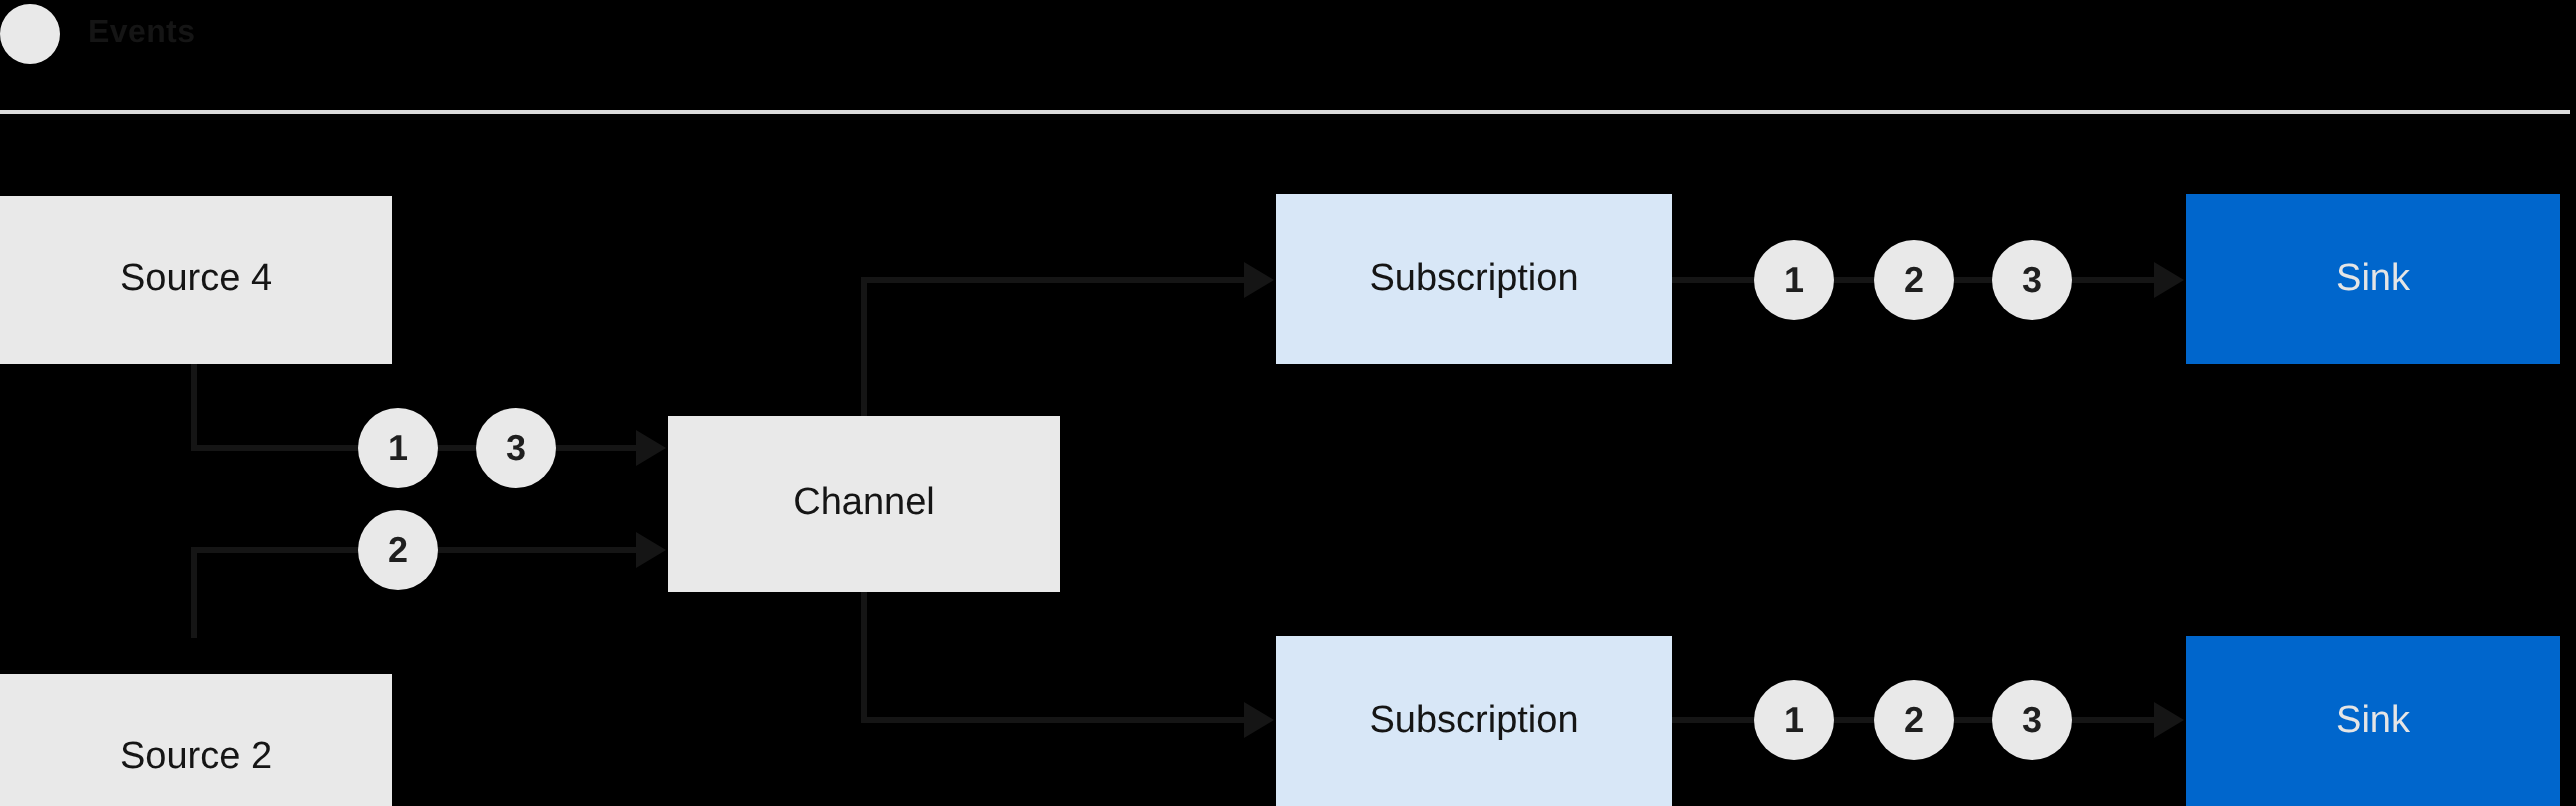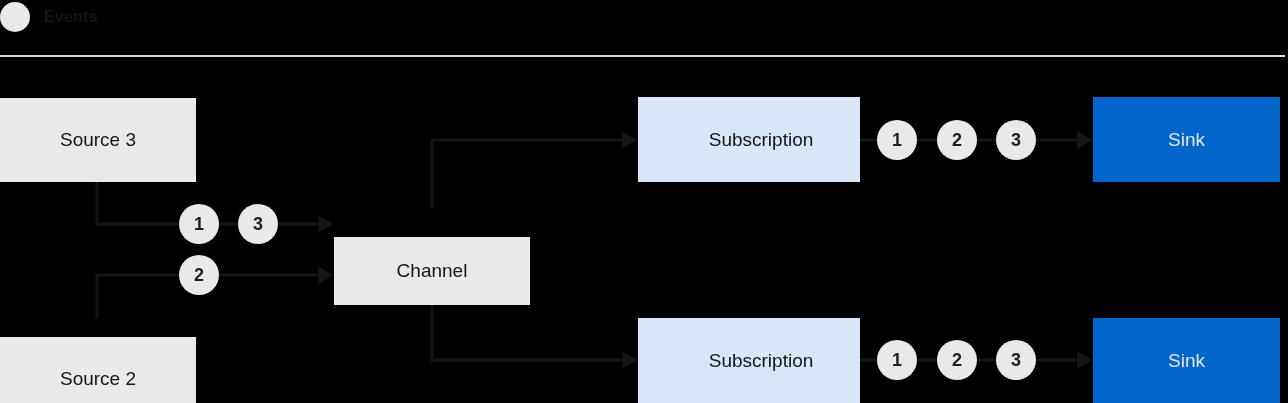--- a/index.html
+++ b/index.html
@@ -47,26 +47,26 @@
   .node {
     position: absolute;
     display: flex;
     align-items: center;
     justify-content: center;
     font-size: 19px;
     font-weight: 500;
     color: #151515;
   }
   .node.gray  { background: #e9e9e9; }
-  .node.ltblue { background: #d8e7f7; padding-left: 24px; }
+  .node.ltblue { background: #d8e7f7; }
   .node.blue  { background: #0066cc; color: #e5e5e5; }
 
   #source1   { left: 0;      top: 98px;  width: 196px; height: 84px; }
   #source2   { left: 0;      top: 319px; width: 196px; height: 84px; margin-top: 18px; }
-  #channel   { left: 334px;  top: 208px; width: 196px; height: 68px; margin-top: 29px; }
+  #channel   { left: 334px;  top: 208px; width: 196px; height: 88px; }
   #sub-top   { left: 638px;  top: 97px;  width: 198px; height: 85px; }
   #sub-bot   { left: 638px;  top: 318px; width: 198px; height: 85px; }
   #sink-top  { left: 1093px; top: 97px;  width: 187px; height: 85px; }
   #sink-bot  { left: 1093px; top: 318px; width: 187px; height: 85px; }
 
   
   .event-circle {
     position: absolute;
     width: 40px; height: 40px;
     border-radius: 50%;
@@ -100,21 +100,21 @@
     <g fill="#151515" stroke="none">
       <polygon points="318,215 333,224 318,233"></polygon>
       <polygon points="318,266 333,275 318,284"></polygon>
       <polygon points="622,131 637,140 622,149"></polygon>
       <polygon points="622,351 637,360 622,369"></polygon>
       <polygon points="1077,131 1092,140 1077,149"></polygon>
       <polygon points="1077,351 1092,360 1077,369"></polygon>
     </g>
   </svg>
 
-  <div id="source1" class="node gray">Source 3</div>
+  <div id="source1" class="node gray">Source 4</div>
   <div id="source2" class="node gray">Source 2</div>
   <div id="channel" class="node gray">Channel</div>
   <div id="sub-top" class="node ltblue">Subscription</div>
   <div id="sub-bot" class="node ltblue">Subscription</div>
   <div id="sink-top" class="node blue">Sink</div>
   <div id="sink-bot" class="node blue">Sink</div>
 
   <div class="event-circle" style="left:179px; top:204px;">1</div>
   <div class="event-circle" style="left:238px; top:204px;">3</div>
 

